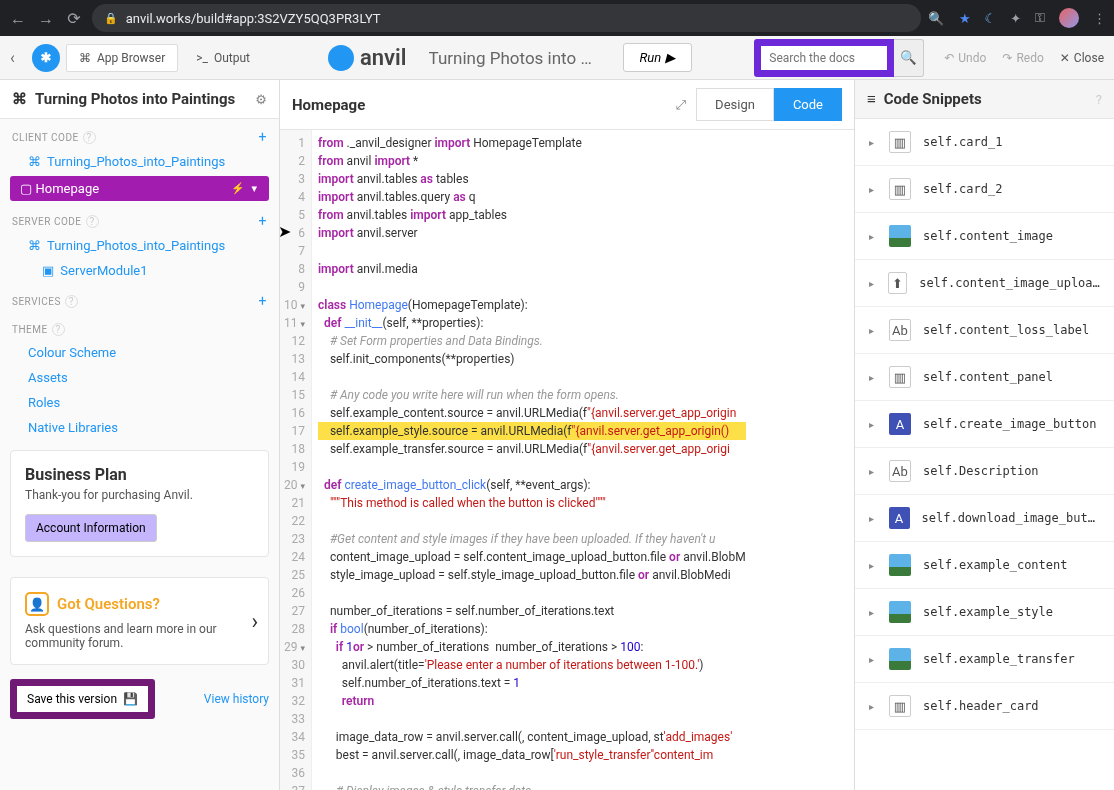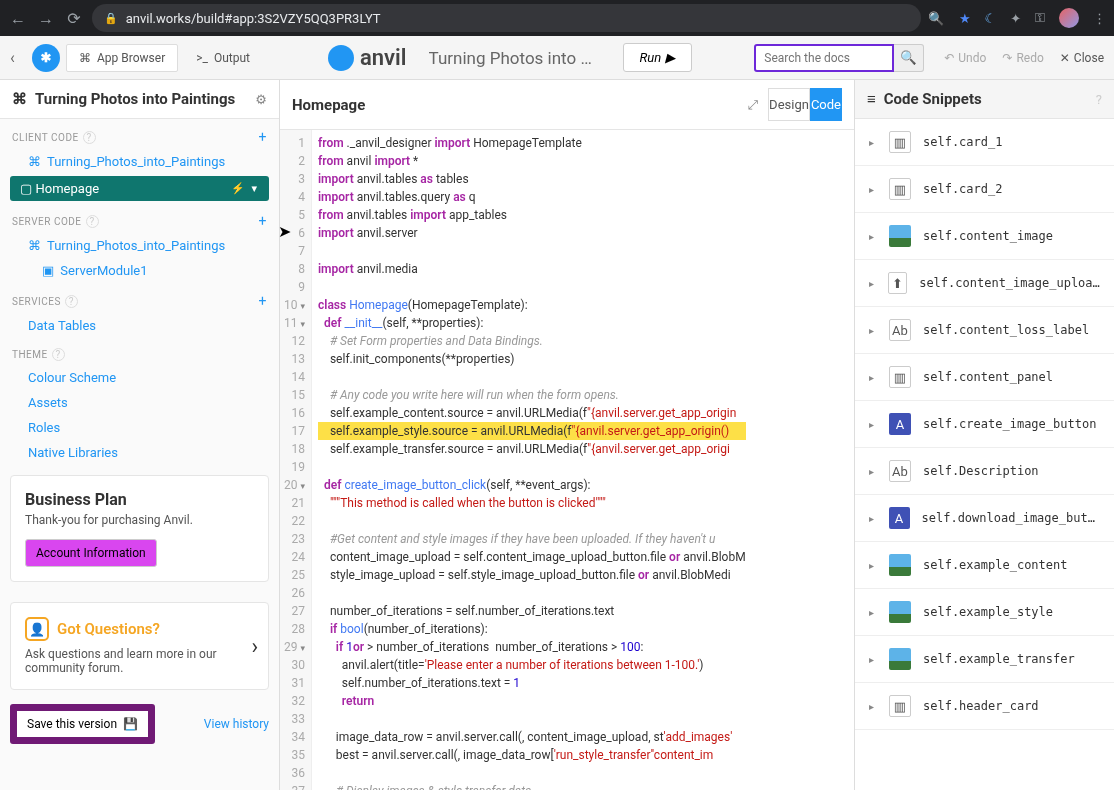--- a/index.html
+++ b/index.html
@@ -19,66 +19,66 @@
 .toolbar .back-arrow { width: 16px; color: #666; cursor: pointer; font-size: 16px; }
 .anvil-logo-small { width: 28px; height: 28px; border-radius: 50%; background: #2196f3; display: flex; align-items: center; justify-content: center; color: #fff; font-weight: bold; font-size: 13px; }
 .tab-btn { padding: 6px 12px; background: #fff; border: 1px solid #ddd; border-radius: 2px; color: #555; font-size: 12px; display: flex; align-items: center; gap: 6px; cursor: pointer; }
 .tab-btn.plain { background: transparent; border: none; }
 .anvil-brand { display: flex; align-items: center; gap: 6px; margin-left: 60px; }
 .anvil-brand .logo { width: 26px; height: 26px; border-radius: 50%; background: #2196f3; }
 .anvil-brand .text { font-size: 22px; font-weight: 600; color: #444; }
 .app-title { margin-left: 16px; color: #666; font-size: 17px; max-width: 170px; white-space: nowrap; overflow: hidden; text-overflow: ellipsis; }
 .run-btn { margin-left: 18px; padding: 6px 16px; border: 1px solid #ccc; background: #fff; border-radius: 3px; font-size: 13px; cursor: pointer; display: flex; gap: 4px; align-items: center; font-style: italic; }
 .search-docs { margin-left: auto; display: flex; }
-.search-docs input { border: 2px solid #6d28d9; padding: 5px 8px; width: 140px; font-size: 12px; border-radius: 3px 0 0 3px; }
+.search-docs input { border: 7px solid #6d28d9; padding: 5px 8px; width: 140px; font-size: 12px; border-radius: 3px 0 0 3px; }
 .search-docs button { border: 1px solid #ccc; border-left: none; background: #eee; width: 30px; border-radius: 0 3px 3px 0; cursor: pointer; }
 .toolbar-right { display: flex; gap: 16px; margin-left: 14px; color: #aaa; font-size: 12px; }
 .toolbar-right span { cursor: pointer; display: flex; gap: 4px; align-items: center; }
 .toolbar-right .close { color: #555; }
 
 
 .main { display: flex; height: calc(100% - 80px); }
 
 
 .sidebar-left { width: 280px; border-right: 1px solid #ddd; background: #fafafa; display: flex; flex-direction: column; overflow-y: auto; padding-bottom: 6px; }
 .panel-hdr { display: flex; align-items: center; padding: 10px 12px; border-bottom: 1px solid #e5e5e5; background: #fff; }
 .panel-hdr .title { font-weight: 700; font-size: 15px; color: #333; display: flex; gap: 8px; align-items: center; }
 .panel-hdr .gear { margin-left: auto; color: #888; cursor: pointer; }
 .section-label { padding: 10px 12px 4px; font-size: 10px; color: #999; letter-spacing: 0.5px; display: flex; align-items: center; gap: 4px; }
 .section-label .plus { margin-left: auto; color: #2196f3; cursor: pointer; font-size: 14px; }
 .section-label .help { font-size: 10px; color: #ccc; border: 1px solid #ddd; border-radius: 50%; width: 13px; height: 13px; display: inline-flex; align-items: center; justify-content: center; }
 .tree-item { padding: 5px 12px 5px 28px; color: #2196f3; font-size: 13px; cursor: pointer; display: flex; align-items: center; gap: 6px; }
 .tree-item.sub { padding-left: 42px; }
-.tree-item.active { background: #0f766e; color: #fff; border-radius: 3px; margin: 2px 10px; padding-left: 10px; justify-content: space-between; }
+.tree-item.active { background: #a21caf; color: #fff; border-radius: 3px; margin: 2px 10px; padding-left: 10px; justify-content: space-between; }
 .tree-item.active .icons { display: flex; gap: 6px; }
 .tree-item.active .icons span { font-size: 11px; }
 .theme-item { padding: 5px 12px 5px 28px; color: #2196f3; font-size: 13px; cursor: pointer; }
 
 .plan-box { margin: 10px; padding: 14px; background: #fff; border: 1px solid #e5e5e5; border-radius: 4px; }
 .plan-box h4 { font-size: 16px; color: #333; margin-bottom: 4px; }
 .plan-box p { font-size: 12px; color: #555; margin-bottom: 12px; }
-.plan-box button { padding: 6px 10px; border: 1px solid #ccc; background: #d946ef; border-radius: 3px; cursor: pointer; font-size: 12px; }
+.plan-box button { padding: 6px 10px; border: 1px solid #ccc; background: #c4b5fd; border-radius: 3px; cursor: pointer; font-size: 12px; }
 
 .questions-box { margin: 10px; padding: 14px; background: #fff; border: 1px solid #e5e5e5; border-radius: 4px; position: relative; cursor: pointer; }
 .questions-box .hdr { display: flex; gap: 8px; align-items: center; color: #f5a623; font-weight: 600; font-size: 15px; margin-bottom: 6px; }
 .questions-box .icon { width: 24px; height: 24px; border: 2px solid #f5a623; border-radius: 5px; display: flex; align-items: center; justify-content: center; font-size: 13px; }
 .questions-box p { font-size: 12px; color: #555; }
 .questions-box .chev { position: absolute; right: 10px; top: 50%; transform: translateY(-50%); font-size: 22px; color: #333; }
 
 .save-bar { margin: 4px 10px; display: flex; align-items: center; gap: 8px; }
 .save-bar button { padding: 6px 10px; border: 7px solid #701a75; background: #fff; border-radius: 3px; font-size: 12px; cursor: pointer; display: flex; gap: 6px; align-items: center; }
 .save-bar a { margin-left: auto; color: #2196f3; font-size: 12px; cursor: pointer; }
 
 
 .editor { flex: 1; display: flex; flex-direction: column; min-width: 0; }
 .editor-hdr { display: flex; align-items: center; padding: 8px 12px; border-bottom: 1px solid #e5e5e5; background: #fff; }
 .editor-hdr .title { font-weight: 700; font-size: 15px; color: #333; }
 .editor-hdr .right { margin-left: auto; display: flex; align-items: center; gap: 0; }
 .editor-hdr .expand { margin-right: 10px; color: #888; cursor: pointer; }
-.mode-tab { padding: 8px 0; border: 1px solid #ddd; font-size: 13px; cursor: pointer; }
+.mode-tab { padding: 8px 18px; border: 1px solid #ddd; font-size: 13px; cursor: pointer; }
 .mode-tab.design { background: #fff; color: #555; }
 .mode-tab.code { background: #2196f3; color: #fff; border-color: #2196f3; }
 
 .code-area { flex: 1; display: flex; overflow: auto; font-family: "Menlo", "Consolas", monospace; font-size: 12px; line-height: 18px; background: #fff; }
 .gutter { background: #f7f7f7; color: #aaa; text-align: right; padding: 4px 6px 4px 4px; user-select: none; border-right: 1px solid #eee; }
 .gutter .ln { height: 18px; }
 .gutter .fold { font-size: 9px; color: #888; }
 .code-lines { padding: 4px 0 4px 6px; white-space: pre; color: #333; }
 .code-lines .ln { height: 18px; }
 .code-lines .hl { background: #fde047; }
@@ -194,21 +194,20 @@
     <div class="tree-item sub">
       <span>▣</span>
       <span>ServerModule1</span>
     </div>
 
     <div class="section-label">
       <span>SERVICES</span>
         <span class="help">?</span>
       <span class="plus">+</span>
     </div>
-    <div class="theme-item">Data Tables</div>
 
     <div class="section-label">
       <span>THEME</span>
         <span class="help">?</span>
     </div>
     <div class="theme-item">Colour Scheme</div>
     <div class="theme-item">Assets</div>
     <div class="theme-item">Roles</div>
     <div class="theme-item">Native Libraries</div>
 

